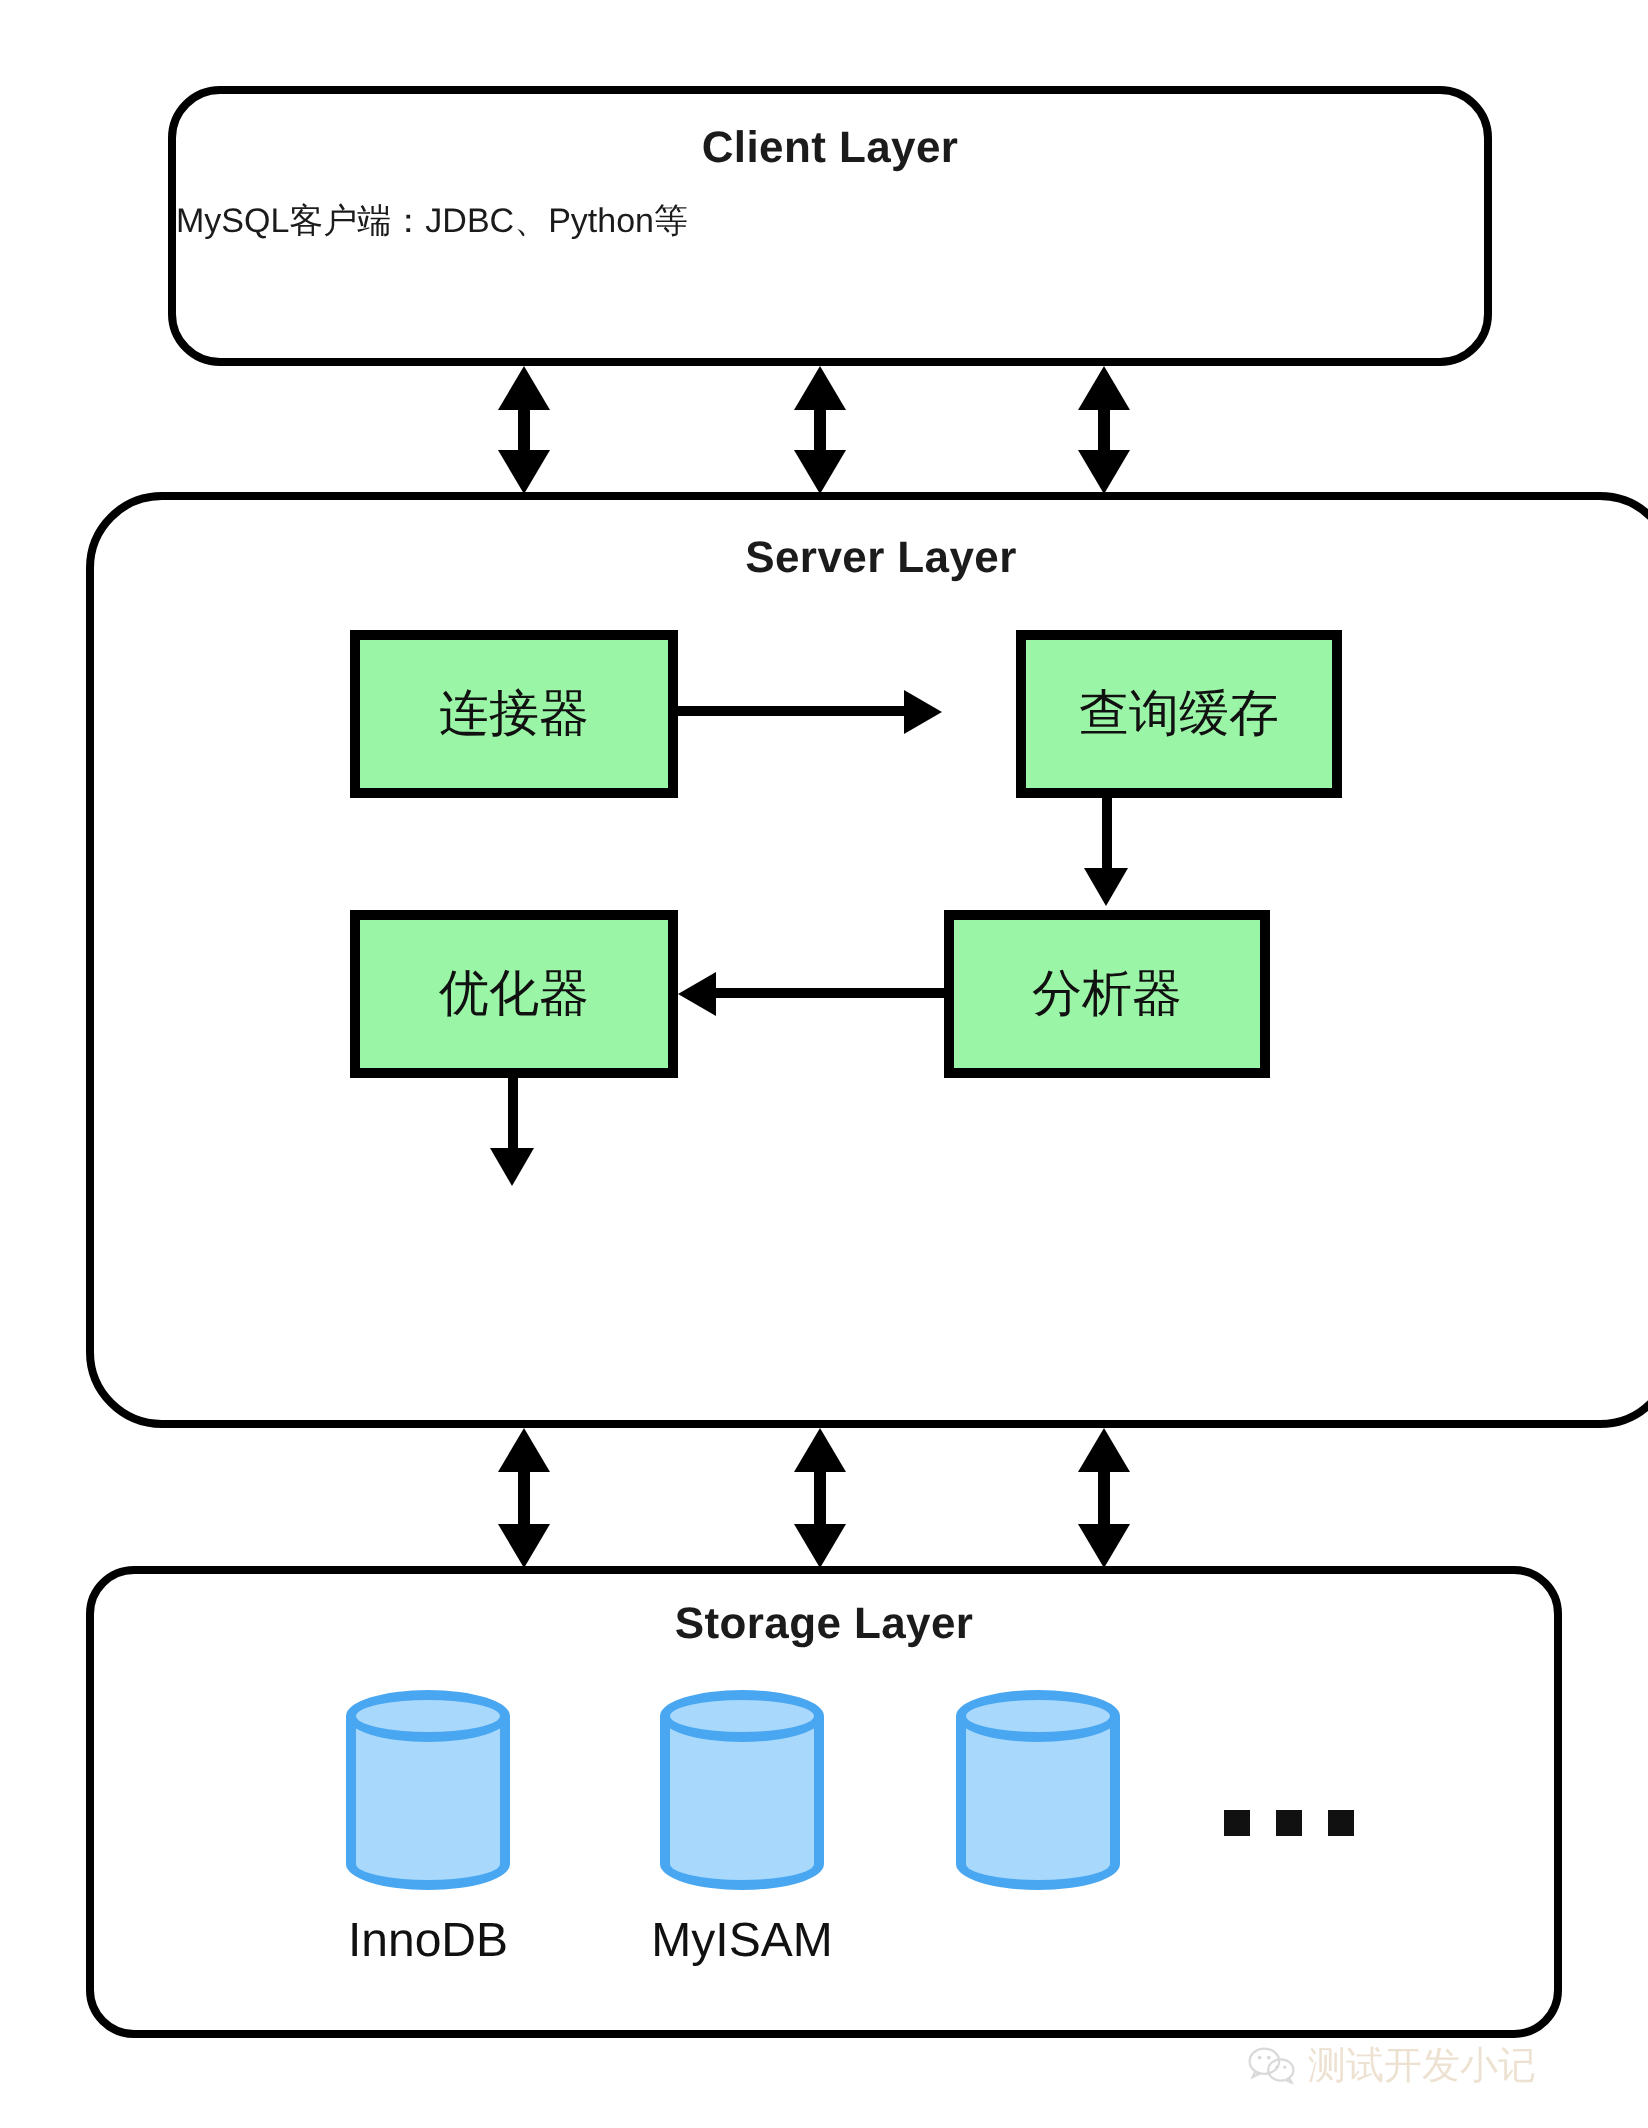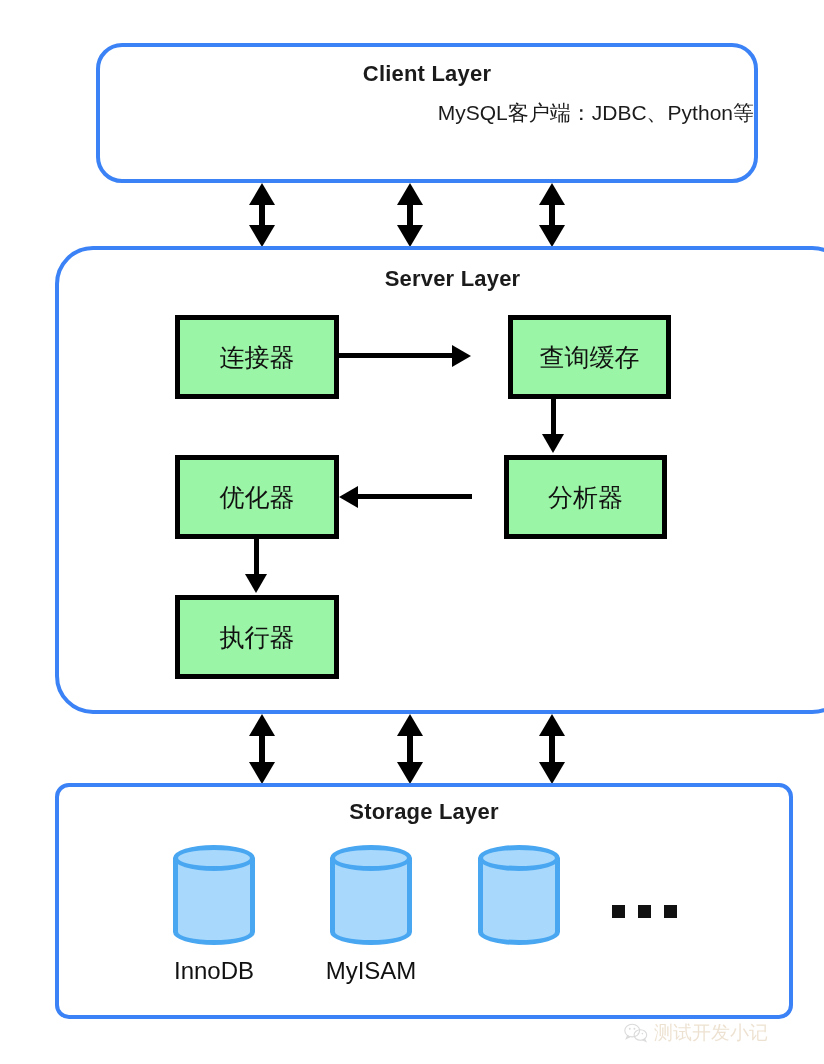--- a/index.html
+++ b/index.html
@@ -15,27 +15,26 @@
   #canvas {
     position: relative;
     width: 824px;
     height: 1064px;
     background: #ffffff;
     overflow: hidden;
   }
   .layer-box {
     position: absolute;
     background: #ffffff;
-    border: 4px solid #3b82f6;
-    box-sizing: border-box;
-    margin-left: 12px;
+    border: 4px solid #000000;
+    box-sizing: border-box;
   }
   #client-layer  { left: 84px;  top: 43px;  width: 662px; height: 140px; border-radius: 26px; }
   #server-layer  { left: 43px;  top: 246px; width: 795px; height: 468px; border-radius: 38px; }
-  #storage-layer { left: 43px;  top: 783px; width: 738px; height: 236px; border-radius: 14px; }
+  #storage-layer { left: 43px;  top: 783px; width: 738px; height: 236px; border-radius: 24px; }
 
   .layer-title {
     position: absolute;
     left: 0;
     right: 0;
     text-align: center;
     font-size: 22px;
     font-weight: bold;
     color: #1b1b1b;
     letter-spacing: 0.2px;
@@ -43,43 +42,43 @@
   }
   #client-layer .layer-title  { top: 14px; }
   #server-layer .layer-title  { top: 16px; }
   #storage-layer .layer-title { top: 12px; }
 
   .layer-subtitle {
     position: absolute;
     left: 0;
     right: 0;
     top: 52px;
-    text-align: right;
-    font-size: 21px;
+    text-align: left;
+    font-size: 17px;
     color: #1b1b1b;
     white-space: nowrap;
   }
 
   
   .proc-box {
     position: absolute;
     background: #9bf5a6;
     border: 5px solid #000000;
     box-sizing: border-box;
     display: flex;
     align-items: center;
     justify-content: center;
     font-size: 25px;
     color: #111111;
     line-height: 1;
   }
   #box-connector  { left: 175px; top: 315px; width: 164px; height: 84px; }
   #box-querycache { left: 472px; top: 315px; width: 163px; height: 84px; margin-left: 36px; }
   #box-optimizer  { left: 175px; top: 455px; width: 164px; height: 84px; }
-  #box-analyzer   { left: 472px; top: 455px; width: 163px; height: 84px; margin-left: 32px; }
+  #box-analyzer   { left: 472px; top: 455px; width: 163px; height: 84px; }
   #box-executor   { left: 175px; top: 595px; width: 164px; height: 84px; }
 
   
   .arrow-line {
     position: absolute;
     background: #000000;
   }
   .arrow-head {
     position: absolute;
     width: 0;
@@ -243,21 +242,20 @@
   </div>
 
   <div class="layer-box" id="server-layer">
     <div class="layer-title">Server Layer</div>
   </div>
 
   <div class="proc-box" id="box-connector">连接器</div>
   <div class="proc-box" id="box-querycache">查询缓存</div>
   <div class="proc-box" id="box-optimizer">优化器</div>
   <div class="proc-box" id="box-analyzer">分析器</div>
-  <div class="proc-box" id="box-executor">执行器</div>
 
   <div class="arrow-line" id="a1-line"></div>
   <div class="arrow-head ah-right" id="a1-head"></div>
 
   <div class="arrow-line" id="a2-line"></div>
   <div class="arrow-head ah-down" id="a2-head"></div>
 
   <div class="arrow-line" id="a3-line"></div>
   <div class="arrow-head ah-left" id="a3-head"></div>
 

